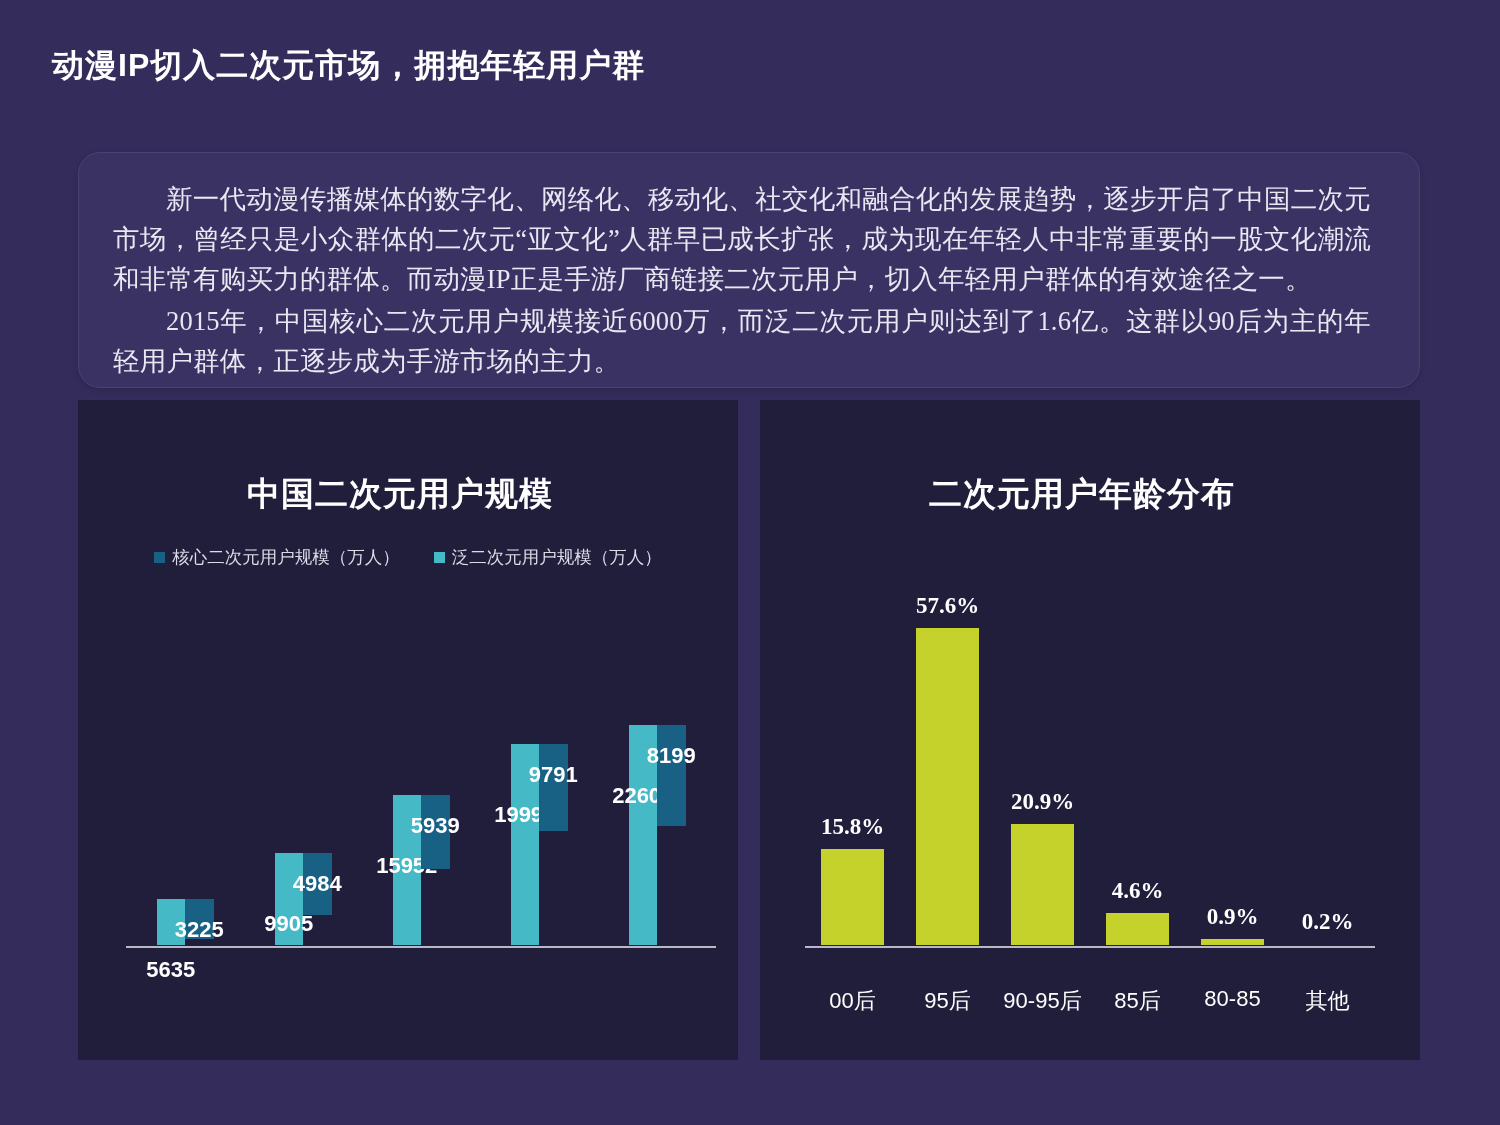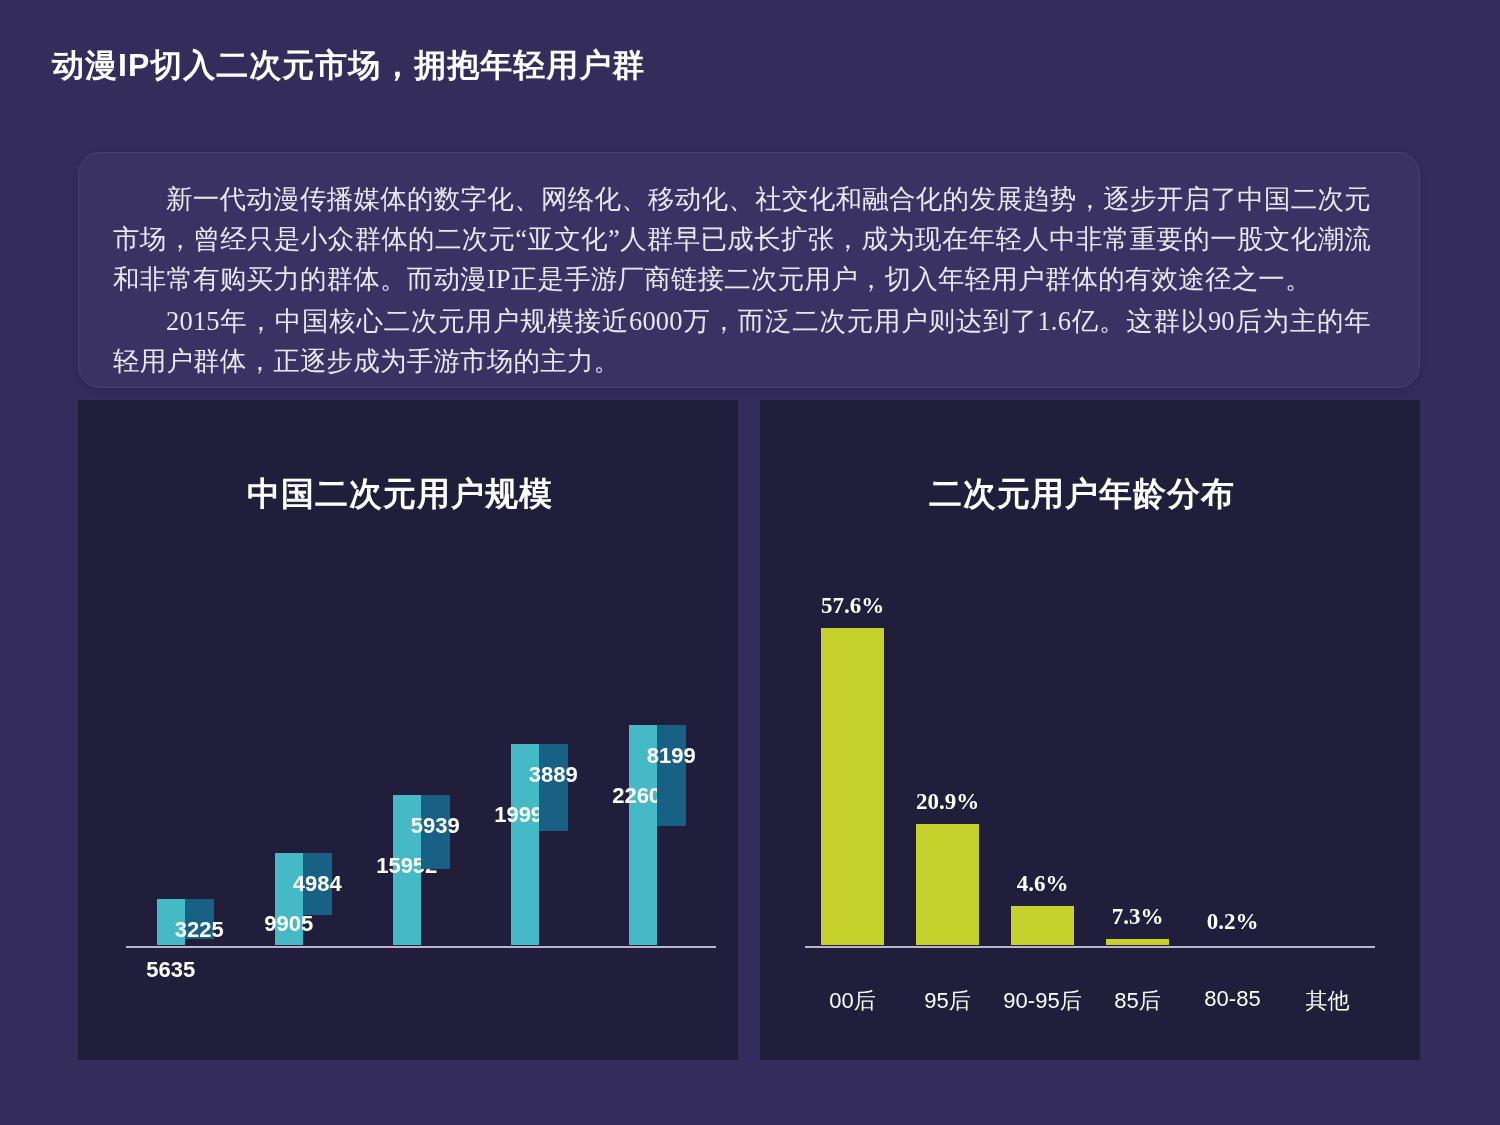--- a/index.html
+++ b/index.html
@@ -116,20 +116,30 @@
 <div class="intro-card">
   <div class="intro-inner">
     <p class="intro-p">新一代动漫传播媒体的数字化、网络化、移动化、社交化和融合化的发展趋势，逐步开启了中国二次元市场，曾经只是小众群体的二次元“亚文化”人群早已成长扩张，成为现在年轻人中非常重要的一股文化潮流和非常有购买力的群体。而动漫IP正是手游厂商链接二次元用户，切入年轻用户群体的有效途径之一。</p>
     <p class="intro-p">2015年，中国核心二次元用户规模接近6000万，而泛二次元用户则达到了1.6亿。这群以90后为主的年轻用户群体，正逐步成为手游市场的主力。</p>
   </div>
 </div>
 
 <div class="panel panel-left">
   <div class="chart-title">中国二次元用户规模</div>
 
+  <div class="legend">
+    <div class="legend-item">
+      <span class="legend-swatch" style="background:#186184"></span>
+      <span class="legend-label">核心二次元用户规模（万人）</span>
+    </div>
+    <div class="legend-item">
+      <span class="legend-swatch" style="background:#45b9c6"></span>
+      <span class="legend-label">泛二次元用户规模（万人）</span>
+    </div>
+  </div>
 
   <div class="bars" style="left:48px;top:215px;width:590px;height:330px;">
 
     <div class="bar-slot" style="width:118px">
       <div class="stack">
         <div class="seg seg-top" style="height:46px">
           <span class="seg-label">5635</span>
         </div>
         <div class="seg seg-bot" style="height:40px">
           <span class="seg-label">3225</span>
@@ -158,21 +168,21 @@
         </div>
       </div>
     </div>
 
     <div class="bar-slot" style="width:118px">
       <div class="stack">
         <div class="seg seg-top" style="height:201px">
           <span class="seg-label">19998</span>
         </div>
         <div class="seg seg-bot" style="height:87px">
-          <span class="seg-label">3889</span>
+          <span class="seg-label">9791</span>
         </div>
       </div>
     </div>
 
     <div class="bar-slot" style="width:118px">
       <div class="stack">
         <div class="seg seg-top" style="height:220px">
           <span class="seg-label">22601</span>
         </div>
         <div class="seg seg-bot" style="height:101px">
@@ -185,42 +195,47 @@
 
   <div class="axis-line" style="left:48px;top:546px;width:590px;"></div>
 
 </div>
 
 <div class="panel panel-right">
   <div class="chart-title">二次元用户年龄分布</div>
 
   <div class="bars" style="left:45px;top:195px;width:570px;height:350px;">
 
+    <div class="bar-slot" style="width:95px">
+      <div class="singlebar" style="height:96px">
+        <span class="val">15.8%</span>
+      </div>
+    </div>
 
     <div class="bar-slot" style="width:95px">
       <div class="singlebar" style="height:317px">
         <span class="val">57.6%</span>
       </div>
     </div>
 
     <div class="bar-slot" style="width:95px">
       <div class="singlebar" style="height:121px">
         <span class="val">20.9%</span>
       </div>
     </div>
 
     <div class="bar-slot" style="width:95px">
-      <div class="singlebar" style="height:39px">
+      <div class="singlebar" style="height:32px">
         <span class="val">4.6%</span>
       </div>
     </div>
 
     <div class="bar-slot" style="width:95px">
       <div class="singlebar" style="height:6px">
-        <span class="val">7.3%</span>
+        <span class="val">0.9%</span>
       </div>
     </div>
 
     <div class="bar-slot" style="width:95px">
       <div class="singlebar" style="height:1px;background:transparent">
         <span class="val">0.2%</span>
       </div>
     </div>
 
   </div>

